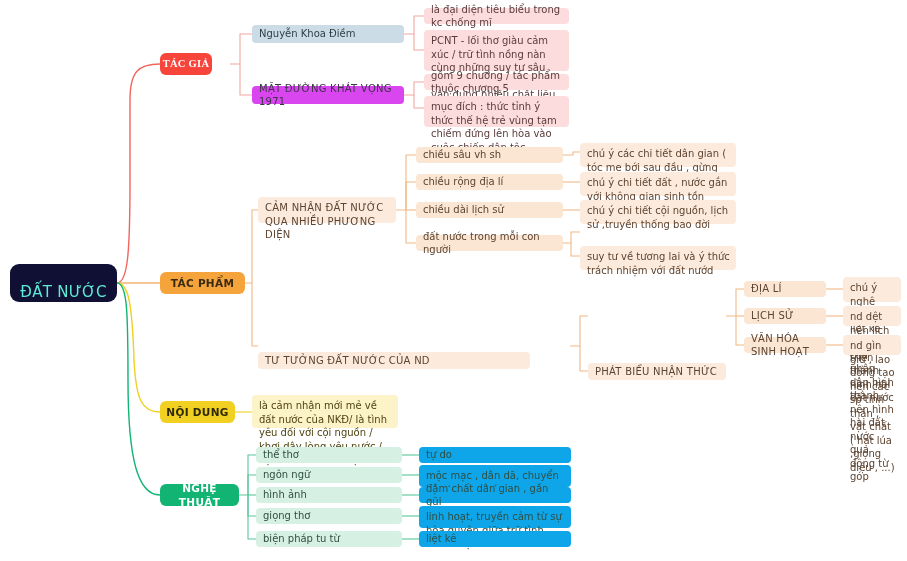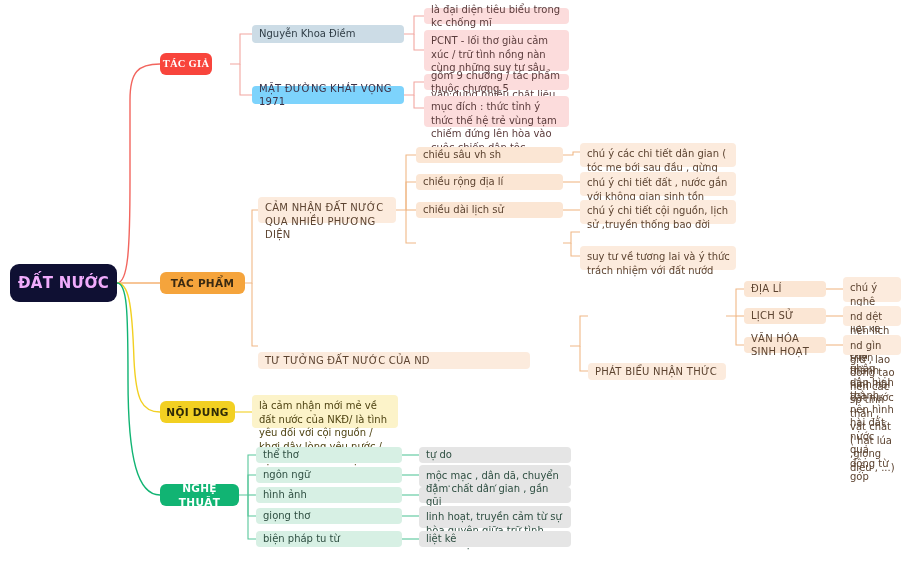--- a/index.html
+++ b/index.html
@@ -19,27 +19,28 @@
     border-radius:5px;
     display:flex;
     align-items:center;
     line-height:1.35;
   }
   .node span{display:block;width:100%;}
 
   
   .root{
     background:#0f1033;
-    color:#f0abfc;
+    color:#5eead4;
     border-radius:9px;
     font-size:15px;
-    font-weight:bold;
+    font-weight:normal;
     letter-spacing:.3px;
     justify-content:center;
     text-align:center;
+    align-items:flex-end;
   }
 
   
   .br{
     border-radius:6px;
     font-size:10.5px;
     font-weight:bold;
     letter-spacing:.3px;
     justify-content:center;
     text-align:center;
@@ -53,26 +54,26 @@
   
   .lf{
     font-size:10px;
     color:#4a3b33;
     padding:4px 6px 4px 7px;
     border-radius:4px;
   }
 
   .pink{background:#fcdcdc;color:#5a3b3b;}
   .blue{background:#ccdce6;color:#2f3d46;}
-  .lav{background:#7dd3fc;color:#3e3348;}
+  .lav{background:#d946ef;color:#3e3348;}
   .peach{background:#fbe6d4;color:#5c4330;}
   .peachlite{background:#fcebdd;color:#5c4330;}
   .yel{background:#fcf3c9;color:#4e4312;}
   .mint{background:#d7f0e4;color:#2f4f42;}
-  .mintlite{background:#e5e5e5;color:#2f4f42;}
+  .mintlite{background:#0ea5e9;color:#2f4f42;}
   .caps{letter-spacing:.25px;}
 </style>
 </head>
 <body>
 
 <div id="canvas">
 
   <svg id="links" xmlns="http://www.w3.org/2000/svg">
 
     <path d="M117,283 C128,283 130,250 130,180 L130,100 C130,72 138,64 160,64" fill="none" stroke="#f2655e" stroke-width="1.4"></path>
@@ -180,20 +181,23 @@
     <span>chú ý chi tiết đất , nước gắn với không gian sinh tồn ,sinh hoạt</span>
   </div>
 
   <div class="node lf peach" style="left:416px;top:202px;width:147px;height:16px;">
     <span>chiều dài lịch sử</span>
   </div>
   <div class="node lf peachlite" style="left:580px;top:200px;width:156px;height:24px;align-items:flex-start;">
     <span> chú ý chi tiết cội nguồn, lịch sử ,truyền thống bao đời</span>
   </div>
 
+  <div class="node lf peach" style="left:416px;top:235px;width:147px;height:16px;">
+    <span>đất nước trong mỗi con người</span>
+  </div>
   <div class="node lf peachlite" style="left:580px;top:246px;width:156px;height:24px;align-items:flex-start;">
     <span>suy tư về tương lai và ý thức trách nhiệm với đất nướd</span>
   </div>
 
   <div class="node lf peachlite caps" style="left:258px;top:352px;width:272px;height:17px;">
     <span>TƯ TƯỞNG ĐẤT NƯỚC CỦA ND</span>
   </div>
 
   <div class="node lf peachlite caps" style="left:588px;top:363px;width:138px;height:17px;">
     <span>PHÁT BIỂU NHẬN THỨC</span>

